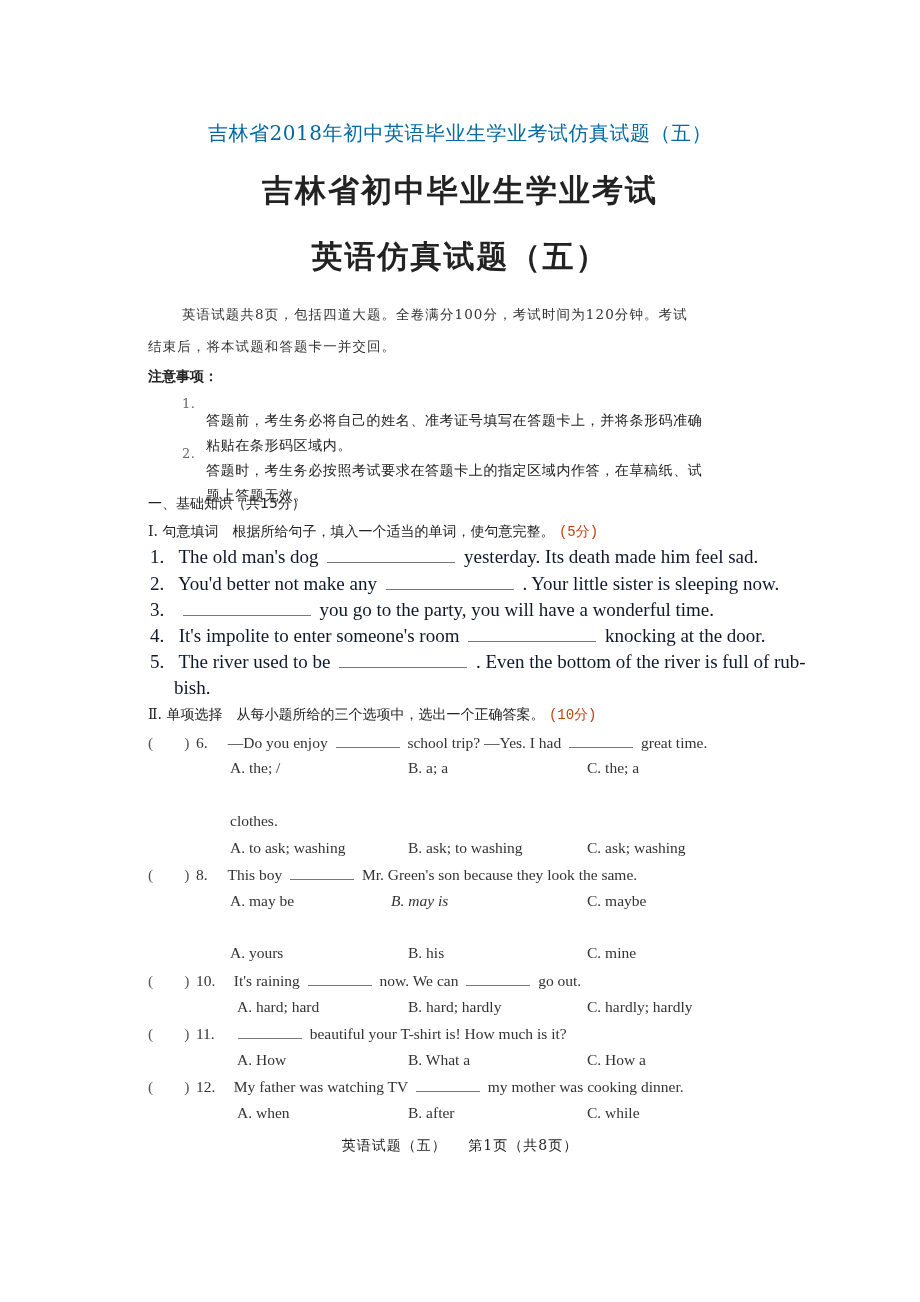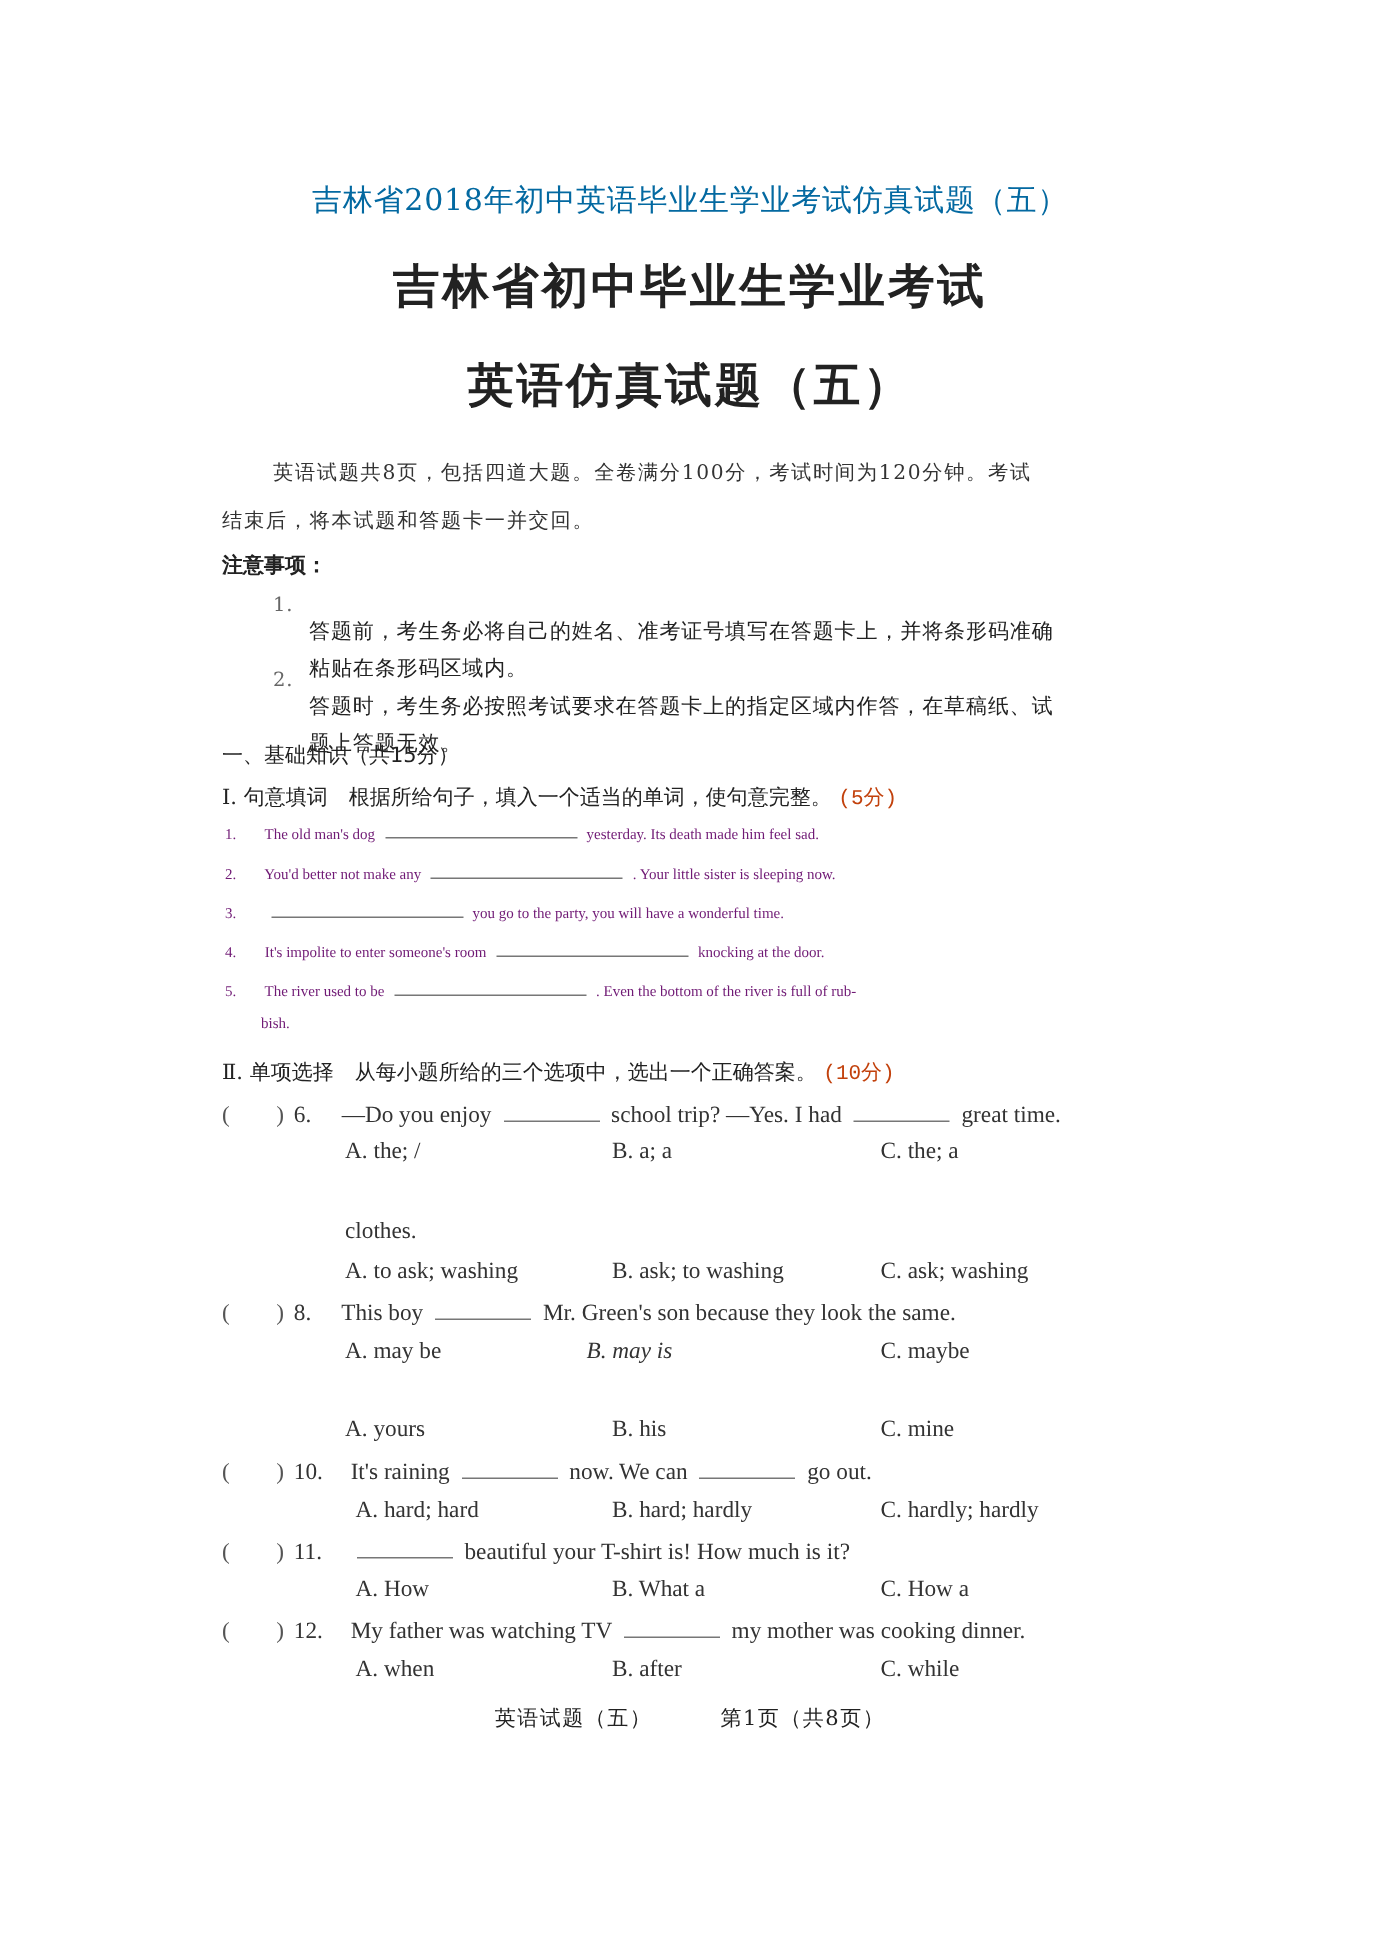--- a/index.html
+++ b/index.html
@@ -19,33 +19,33 @@
     .intro { left: 182px; top: 306px; font-family: "DejaVu Serif", serif; font-size: 13.5px; letter-spacing: 1.1px; color: #333; }
     .intro2 { left: 148px; top: 338px; font-family: "DejaVu Serif", serif; font-size: 13.5px; letter-spacing: 1.1px; color: #333; }
     .notice-h { left: 148px; top: 368px; font-family: "DejaVu Sans", sans-serif; font-size: 14px; font-weight: bold; color: #222; }
     .note { font-family: "DejaVu Sans", sans-serif; font-size: 13.5px; color: #222; letter-spacing: 0.6px; }
     .note-num { position: absolute; left: 182px; font-family: "DejaVu Serif", serif; color: #666; font-size: 13px; }
     .note-text { position: absolute; left: 206px; margin-top: 16px; }
     .section-h { left: 148px; font-family: "DejaVu Sans", sans-serif; font-size: 14px; color: #222; }
     .part-h { left: 148px; font-family: "DejaVu Sans", sans-serif; font-size: 14px; color: #222; }
     .part-h .roman { font-family: "DejaVu Serif", serif; }
     .part-h .score { font-family: Liberation Mono, monospace; color: #c2410c; }
-    .fill { left: 150px; font-family: "Liberation Serif", serif; font-size: 10px; color: #701a75; }
+    .fill { left: 150px; font-family: "Liberation Serif", serif; font-size: 19px; color: #0f172a; }
     .fill .num { display: inline-block; width: 24px; }
     .blank { display: inline-block; border-bottom: 1px solid #777; height: 12px; vertical-align: baseline; margin: 0 4px; }
     .b130 { width: 128px; }
     .b60 { width: 64px; }
     .mc { left: 148px; font-family: "Liberation Serif", serif; font-size: 15.5px; color: #333; }
     .paren { display: inline-block; width: 44px; color: #555; }
     .qnum { display: inline-block; width: 28px; }
     .qnum2 { display: inline-block; width: 34px; }
     .opts { position: absolute; font-family: "Liberation Serif", serif; font-size: 15.5px; color: #333; white-space: nowrap; }
     .opt { position: absolute; white-space: nowrap; }
     .footer { position: absolute; top: 1137px; left: 0; width: 920px; text-align: center; font-family: "DejaVu Serif", serif; font-size: 14px; color: #222; letter-spacing: 1px; }
-    .footer span { margin: 0 20px; }
+    .footer span { margin: 0 8px; }
   </style>
 </head>
 <body>
 
 <div class="page">
 
   <div class="red-title">吉林省2018年初中英语毕业生学业考试仿真试题（五）</div>
   <div class="main-title t2">英语仿真试题（五）</div>
   <div class="main-title t1">吉林省初中毕业生学业考试</div>
 

